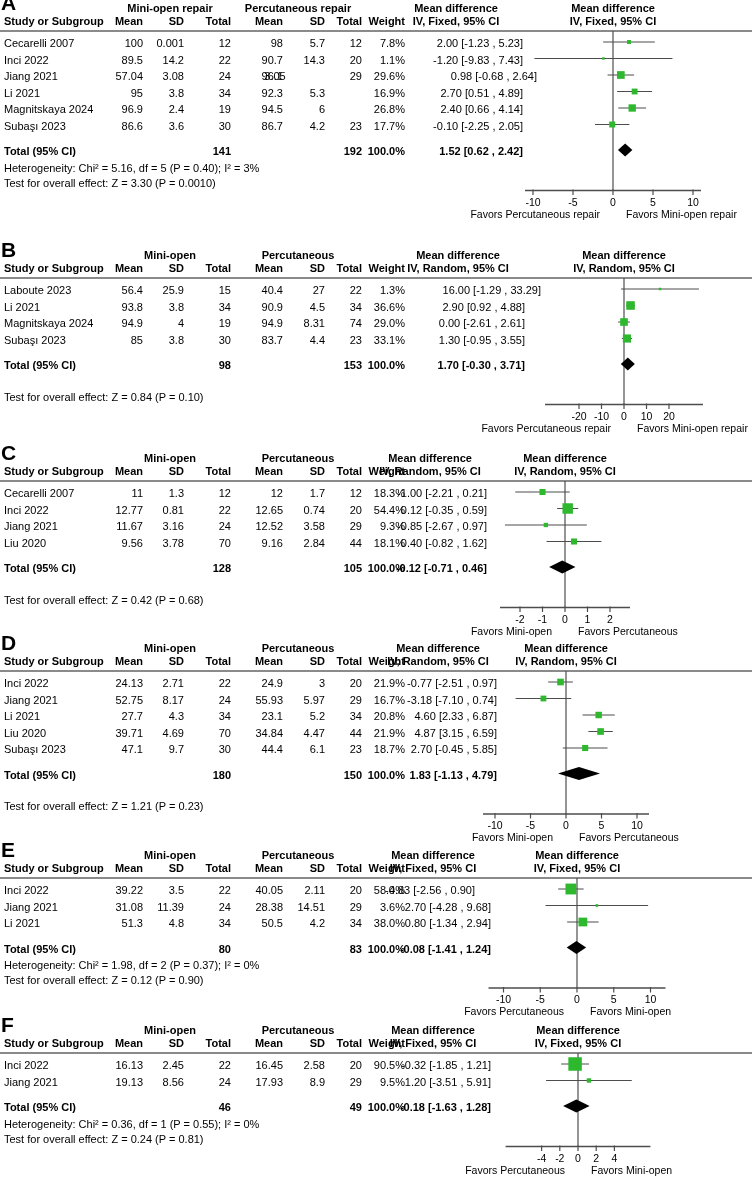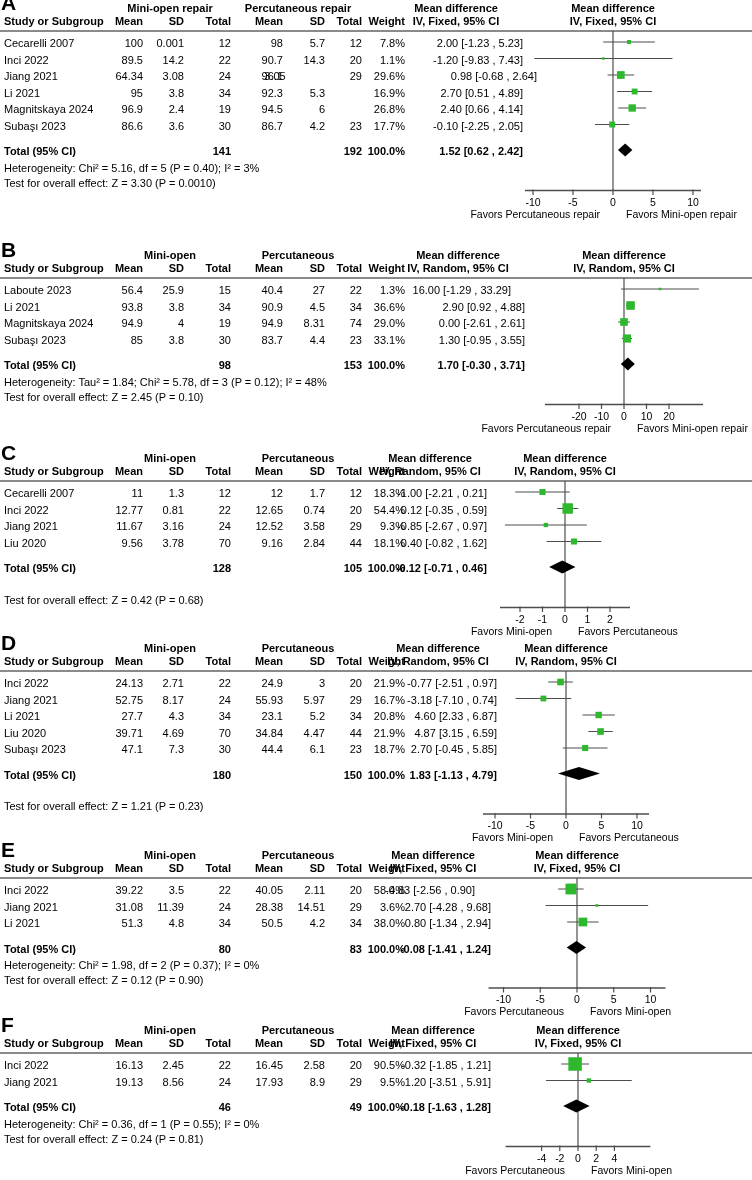--- a/index.html
+++ b/index.html
@@ -46,21 +46,21 @@
       <div class="t" style="left: 4px; top: 53.5px;">Inci 2022</div>
       <div class="t r" style="left: 43px; top: 53.5px;">89.5</div>
       <div class="t r" style="left: 84px; top: 53.5px;">14.2</div>
       <div class="t r" style="left: 131px; top: 53.5px;">22</div>
       <div class="t r" style="left: 183px; top: 53.5px;">90.7</div>
       <div class="t r" style="left: 225px; top: 53.5px;">14.3</div>
       <div class="t r" style="left: 262px; top: 53.5px;">20</div>
       <div class="t r" style="left: 305px; top: 53.5px;">1.1%</div>
       <div class="t r" style="left: 393px; width: 130px; top: 53.5px;">-1.20 [-9.83 , 7.43]</div>
       <div class="t" style="left: 4px; top: 70px;">Jiang 2021</div>
-      <div class="t r" style="left: 43px; top: 70px;">64.34</div>
+      <div class="t r" style="left: 43px; top: 70px;">57.04</div>
       <div class="t r" style="left: 84px; top: 70px;">3.08</div>
       <div class="t r" style="left: 131px; top: 70px;">24</div>
       <div class="t r" style="left: 183px; top: 70px;">96.1</div>
       <div class="t r" style="left: 225px; top: 70px; text-align: center;">3.05</div>
       <div class="t r" style="left: 262px; top: 70px;">29</div>
       <div class="t r" style="left: 305px; top: 70px;">29.6%</div>
       <div class="t r" style="left: 393px; width: 144px; top: 70px;">0.98 [-0.68 , 2.64]</div>
       <div class="t" style="left: 4px; top: 86.5px;">Li 2021</div>
       <div class="t r" style="left: 43px; top: 86.5px;">95</div>
       <div class="t r" style="left: 84px; top: 86.5px;">3.8</div>
@@ -143,21 +143,21 @@
       <div class="t b c" style="left: 624px; top: 15px;">IV, Random, 95% CI</div>
       <div class="rule" style="top: 30px;"></div>
       <div class="t" style="left: 4px; top: 37px;">Laboute 2023</div>
       <div class="t r" style="left: 43px; top: 37px;">56.4</div>
       <div class="t r" style="left: 84px; top: 37px;">25.9</div>
       <div class="t r" style="left: 131px; top: 37px;">15</div>
       <div class="t r" style="left: 183px; top: 37px;">40.4</div>
       <div class="t r" style="left: 225px; top: 37px;">27</div>
       <div class="t r" style="left: 262px; top: 37px;">22</div>
       <div class="t r" style="left: 305px; top: 37px;">1.3%</div>
-      <div class="t r" style="left: 395px; width: 116px; top: 37px;">16.00 [-1.29 , 33.29]</div>
+      <div class="t r" style="left: 395px; width: 146px; top: 37px;">16.00 [-1.29 , 33.29]</div>
       <div class="t" style="left: 4px; top: 53.5px;">Li 2021</div>
       <div class="t r" style="left: 43px; top: 53.5px;">93.8</div>
       <div class="t r" style="left: 84px; top: 53.5px;">3.8</div>
       <div class="t r" style="left: 131px; top: 53.5px;">34</div>
       <div class="t r" style="left: 183px; top: 53.5px;">90.9</div>
       <div class="t r" style="left: 225px; top: 53.5px;">4.5</div>
       <div class="t r" style="left: 262px; top: 53.5px;">34</div>
       <div class="t r" style="left: 305px; top: 53.5px;">36.6%</div>
       <div class="t r" style="left: 395px; width: 130px; top: 53.5px;">2.90 [0.92 , 4.88]</div>
       <div class="t" style="left: 4px; top: 70px;">Magnitskaya 2024</div>
@@ -176,22 +176,21 @@
       <div class="t r" style="left: 183px; top: 86.5px;">83.7</div>
       <div class="t r" style="left: 225px; top: 86.5px;">4.4</div>
       <div class="t r" style="left: 262px; top: 86.5px;">23</div>
       <div class="t r" style="left: 305px; top: 86.5px;">33.1%</div>
       <div class="t r" style="left: 395px; width: 130px; top: 86.5px;">1.30 [-0.95 , 3.55]</div>
       <div class="t b" style="left: 4px; top: 112px;">Total (95% CI)</div>
       <div class="t b r" style="left: 131px; top: 112px;">98</div>
       <div class="t b r" style="left: 262px; top: 112px;">153</div>
       <div class="t b r" style="left: 305px; top: 112px;">100.0%</div>
       <div class="t b r" style="left: 395px; width: 130px; top: 112px;">1.70 [-0.30 , 3.71]</div>
-      <div class="t" style="left: 4px; top: 128.5px;">Heterogeneity: Tau² = 1.84; Chi² = 5.78, df = 3 (P = 0.12); I² = 48%</div>
-      <div class="t" style="left: 4px; top: 143.5px;">Test for overall effect: Z = 2.45 (P = 0.10)</div>
+      <div class="t" style="left: 4px; top: 143.5px;">Test for overall effect: Z = 0.84 (P = 0.10)</div>
       <svg width="752" height="189.5">
         <line x1="624" y1="31" x2="624" y2="157.5" stroke="#4d4d4d" stroke-width="1.2"></line>
         <line x1="545" y1="157.5" x2="703" y2="157.5" stroke="#4d4d4d" stroke-width="1.3"></line>
         <line x1="579" y1="156.5" x2="579" y2="162" stroke="#4d4d4d" stroke-width="1.2"></line>
         <text x="579" y="172.5" text-anchor="middle">-20</text>
         <line x1="601.5" y1="156.5" x2="601.5" y2="162" stroke="#4d4d4d" stroke-width="1.2"></line>
         <text x="601.5" y="172.5" text-anchor="middle">-10</text>
         <line x1="624" y1="156.5" x2="624" y2="162" stroke="#4d4d4d" stroke-width="1.2"></line>
         <text x="624" y="172.5" text-anchor="middle">0</text>
         <line x1="646.5" y1="156.5" x2="646.5" y2="162" stroke="#4d4d4d" stroke-width="1.2"></line>
@@ -344,21 +343,21 @@
       <div class="t r" style="left: 43px; top: 86.5px;">39.71</div>
       <div class="t r" style="left: 84px; top: 86.5px;">4.69</div>
       <div class="t r" style="left: 131px; top: 86.5px;">70</div>
       <div class="t r" style="left: 183px; top: 86.5px;">34.84</div>
       <div class="t r" style="left: 225px; top: 86.5px;">4.47</div>
       <div class="t r" style="left: 262px; top: 86.5px;">44</div>
       <div class="t r" style="left: 305px; top: 86.5px;">21.9%</div>
       <div class="t r" style="left: 367px; width: 130px; top: 86.5px;">4.87 [3.15 , 6.59]</div>
       <div class="t" style="left: 4px; top: 103px;">Subaşı 2023</div>
       <div class="t r" style="left: 43px; top: 103px;">47.1</div>
-      <div class="t r" style="left: 84px; top: 103px;">7.3</div>
+      <div class="t r" style="left: 84px; top: 103px;">9.7</div>
       <div class="t r" style="left: 131px; top: 103px;">30</div>
       <div class="t r" style="left: 183px; top: 103px;">44.4</div>
       <div class="t r" style="left: 225px; top: 103px;">6.1</div>
       <div class="t r" style="left: 262px; top: 103px;">23</div>
       <div class="t r" style="left: 305px; top: 103px;">18.7%</div>
       <div class="t r" style="left: 367px; width: 130px; top: 103px;">2.70 [-0.45 , 5.85]</div>
       <div class="t b" style="left: 4px; top: 128.5px;">Total (95% CI)</div>
       <div class="t b r" style="left: 131px; top: 128.5px;">180</div>
       <div class="t b r" style="left: 262px; top: 128.5px;">150</div>
       <div class="t b r" style="left: 305px; top: 128.5px;">100.0%</div>

